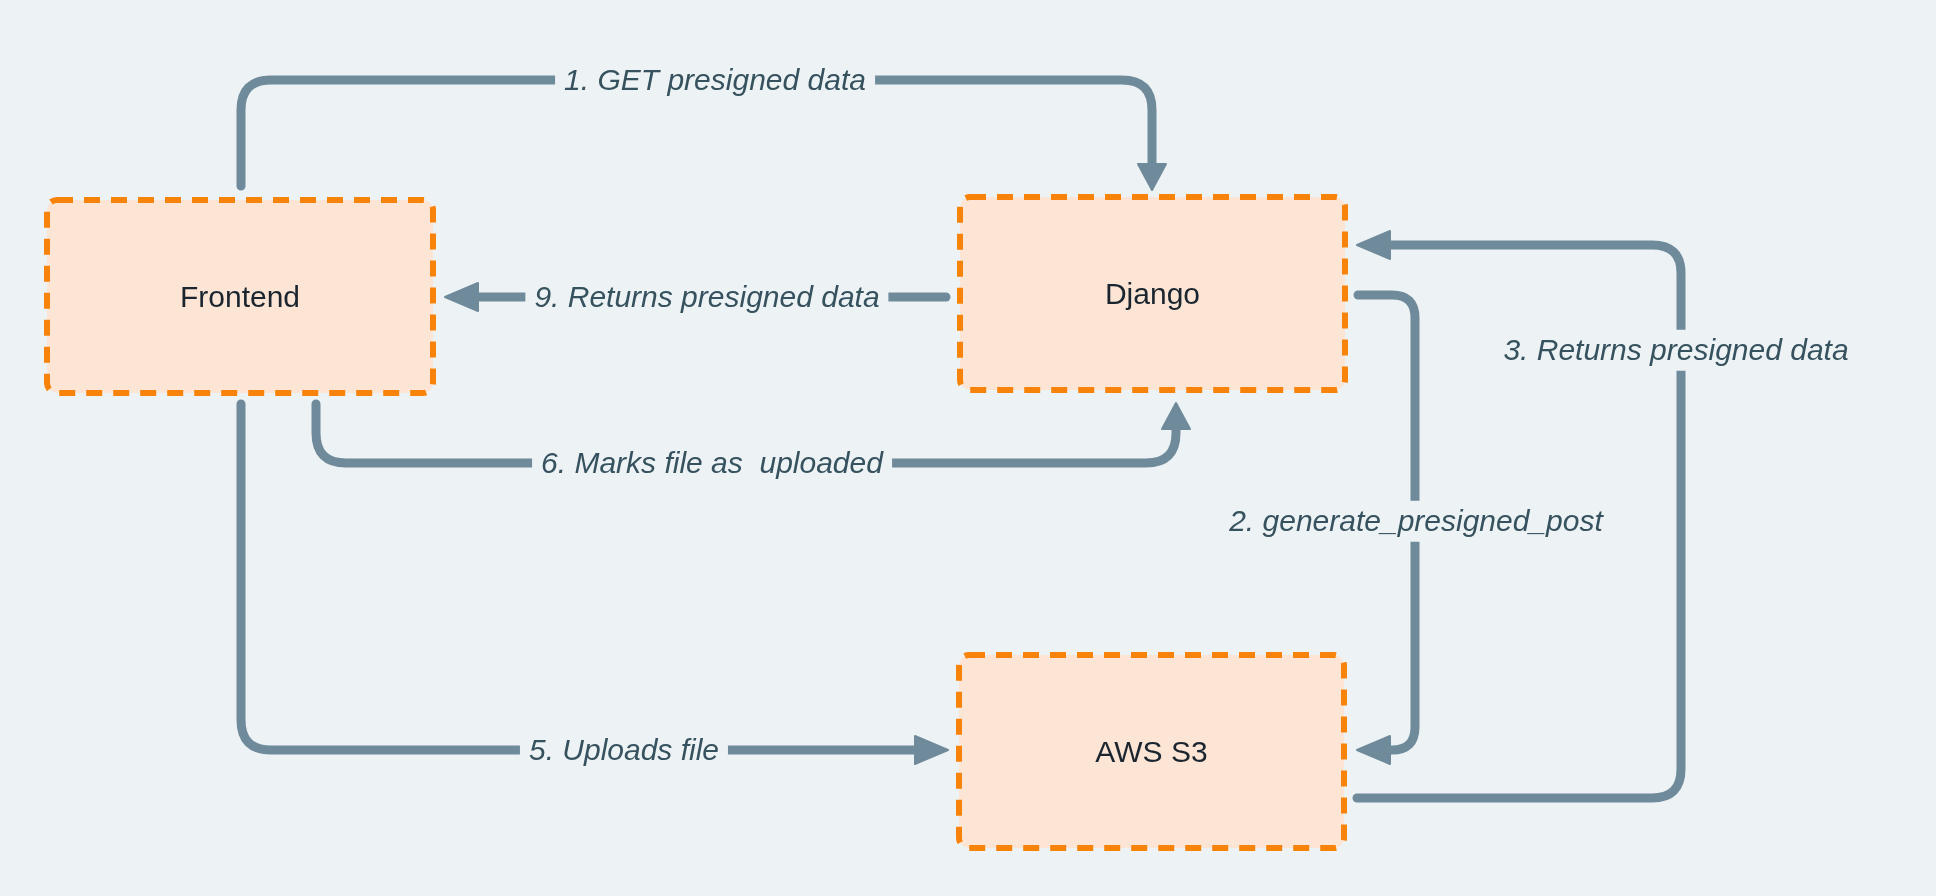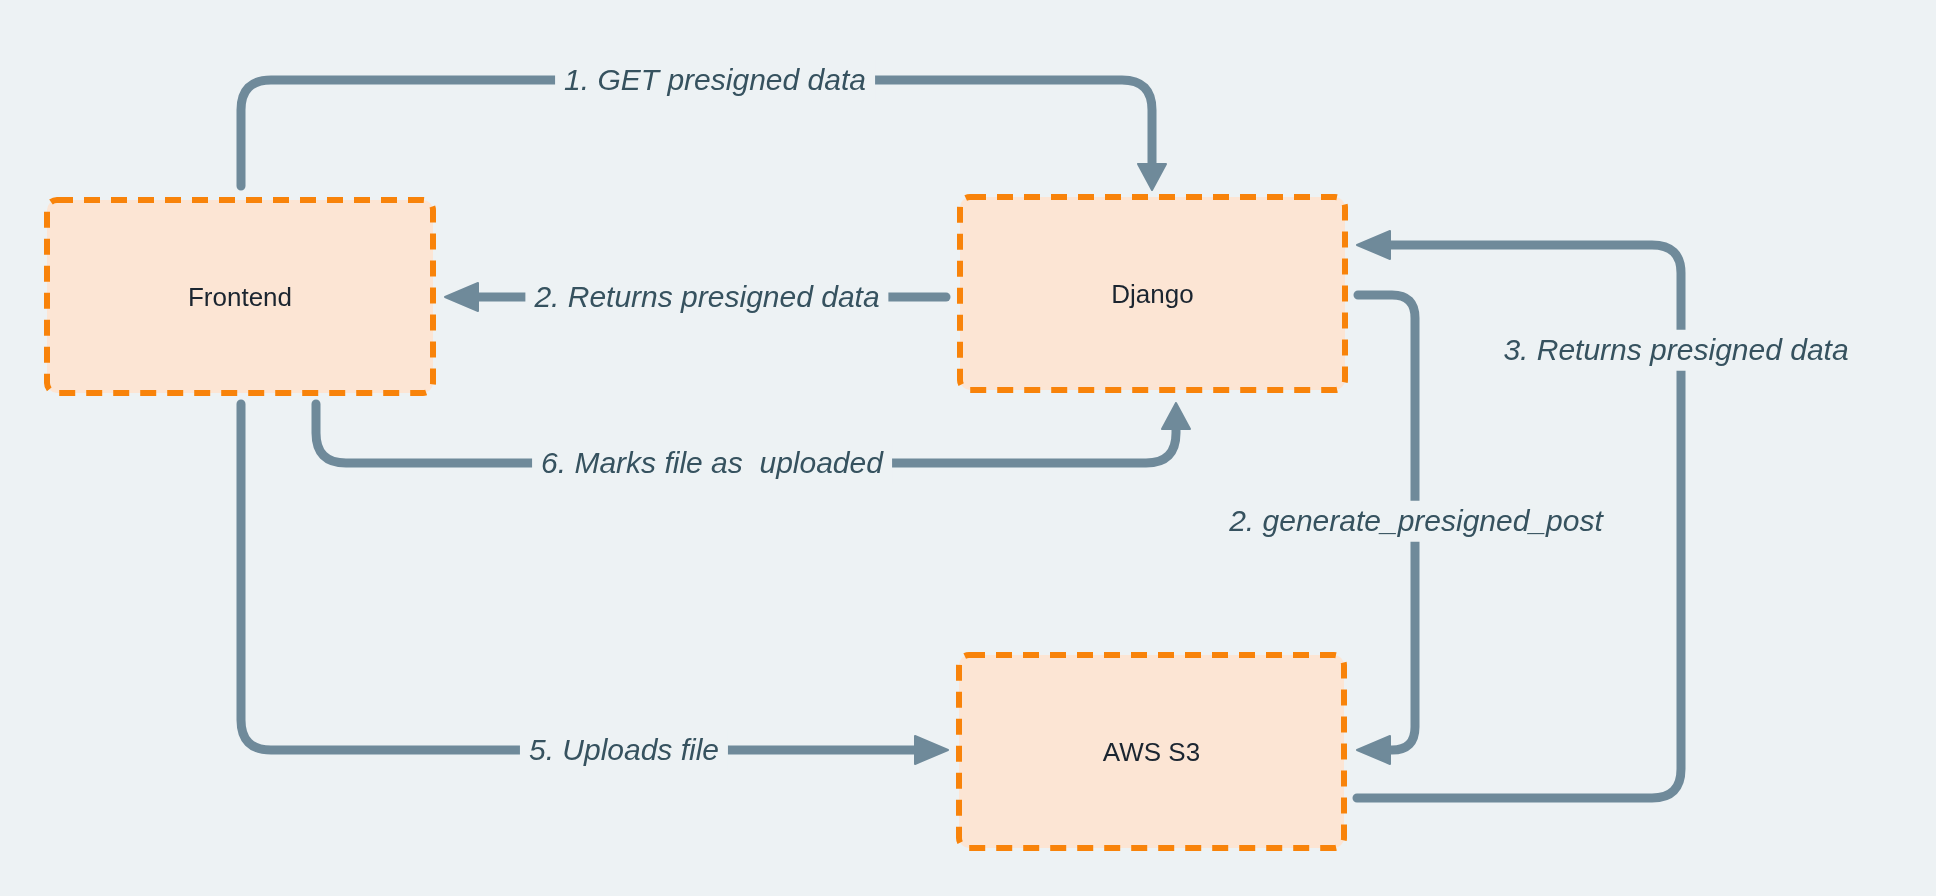--- a/index.html
+++ b/index.html
@@ -19,21 +19,21 @@
     overflow:hidden;
   }
   .edges{position:absolute;left:0;top:0;}
   .edge-path{fill:none;stroke:var(--edge);stroke-width:9;stroke-linecap:round;stroke-linejoin:round;}
   .arrow-head{fill:var(--edge);stroke:var(--edge);stroke-width:2;stroke-linejoin:round;}
   .node-rect{fill:var(--node-fill);stroke:var(--node-border);stroke-width:6;stroke-dasharray:16 11;}
   .node-label{
     position:absolute;
     display:flex;align-items:center;justify-content:center;
     color:var(--node-text);
-    font-size:26px;line-height:1;
+    font-size:30px;line-height:1;
     pointer-events:none;
   }
   .edge-label{
     position:absolute;
     transform:translate(-50%,-50%);
     background:var(--bg);
     color:var(--edge-text);
     font-size:30px;line-height:1.15;
     padding:3px 9px;
     white-space:pre;
@@ -70,16 +70,16 @@
     <polygon class="arrow-head" points="1357,245 1390,231 1390,259"></polygon>
   </svg>
 
   <div class="node-label" style="left:47px;top:200px;width:386px;height:193px;">Frontend</div>
   <div class="node-label" style="left:960px;top:197px;width:385px;height:193px;">Django</div>
   <div class="node-label" style="left:959px;top:655px;width:385px;height:193px;">AWS S3</div>
 
   <div class="edge-label" style="left:715px;top:80px;">1. GET presigned data</div>
   <div class="edge-label" style="left:1416px;top:513px;margin-top:8px;">2. generate_presigned_post</div>
   <div class="edge-label" style="left:1676px;top:350px;">3. Returns presigned data</div>
-  <div class="edge-label" style="left:707px;top:297px;">2. Returns presigned data</div>
+  <div class="edge-label" style="left:707px;top:297px;">9. Returns presigned data</div>
   <div class="edge-label" style="left:624px;top:750px;">5. Uploads file</div>
   <div class="edge-label" style="left:712px;top:463px;">6. Marks file as  uploaded</div>
 </div>
 
 </body></html>

